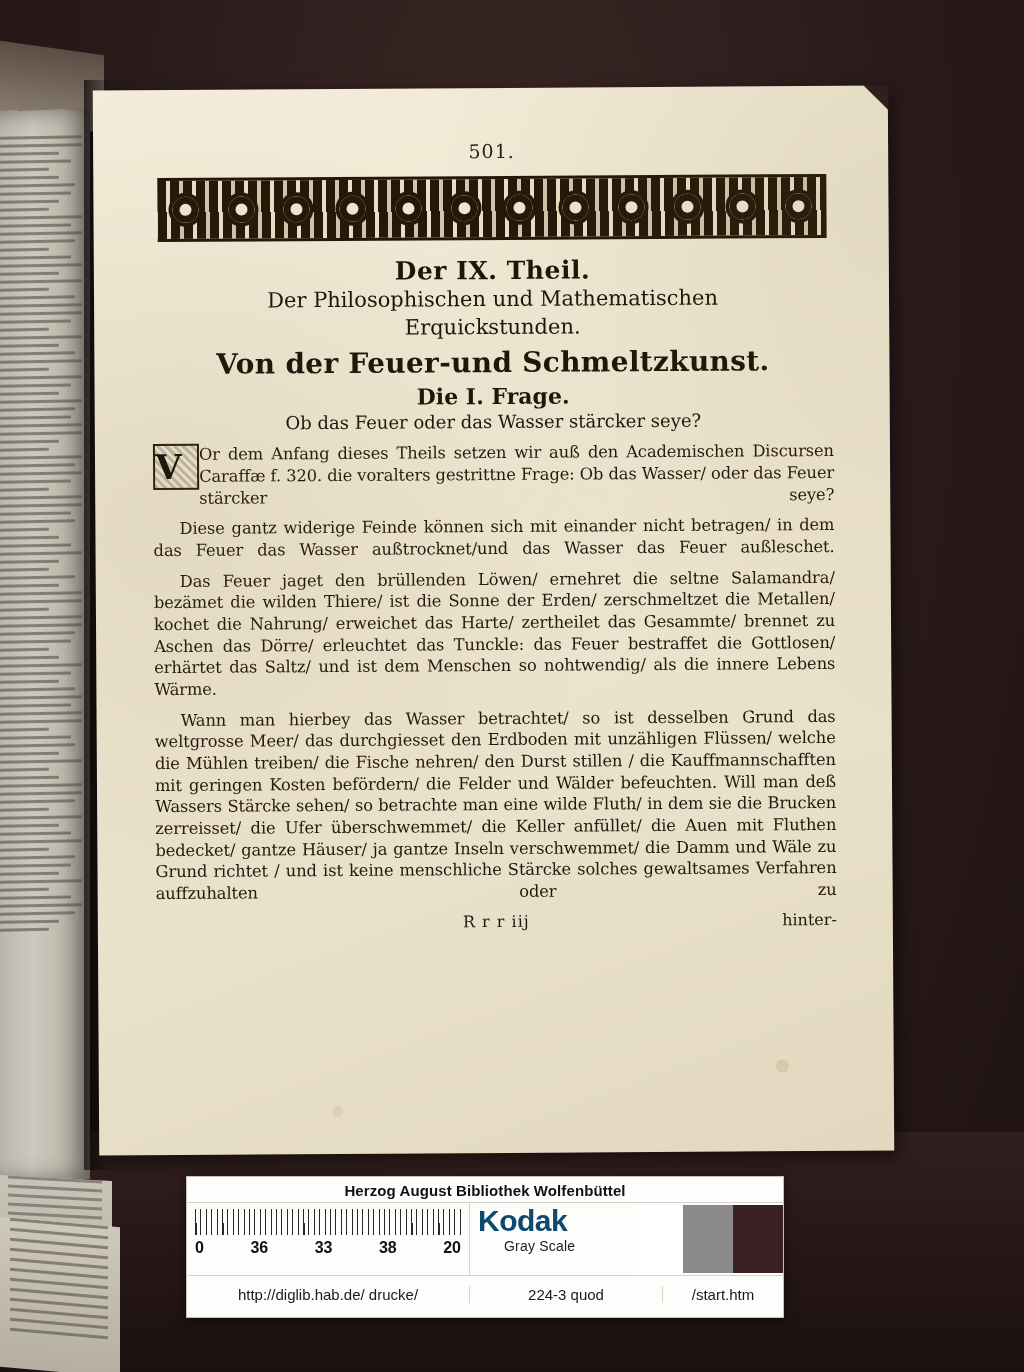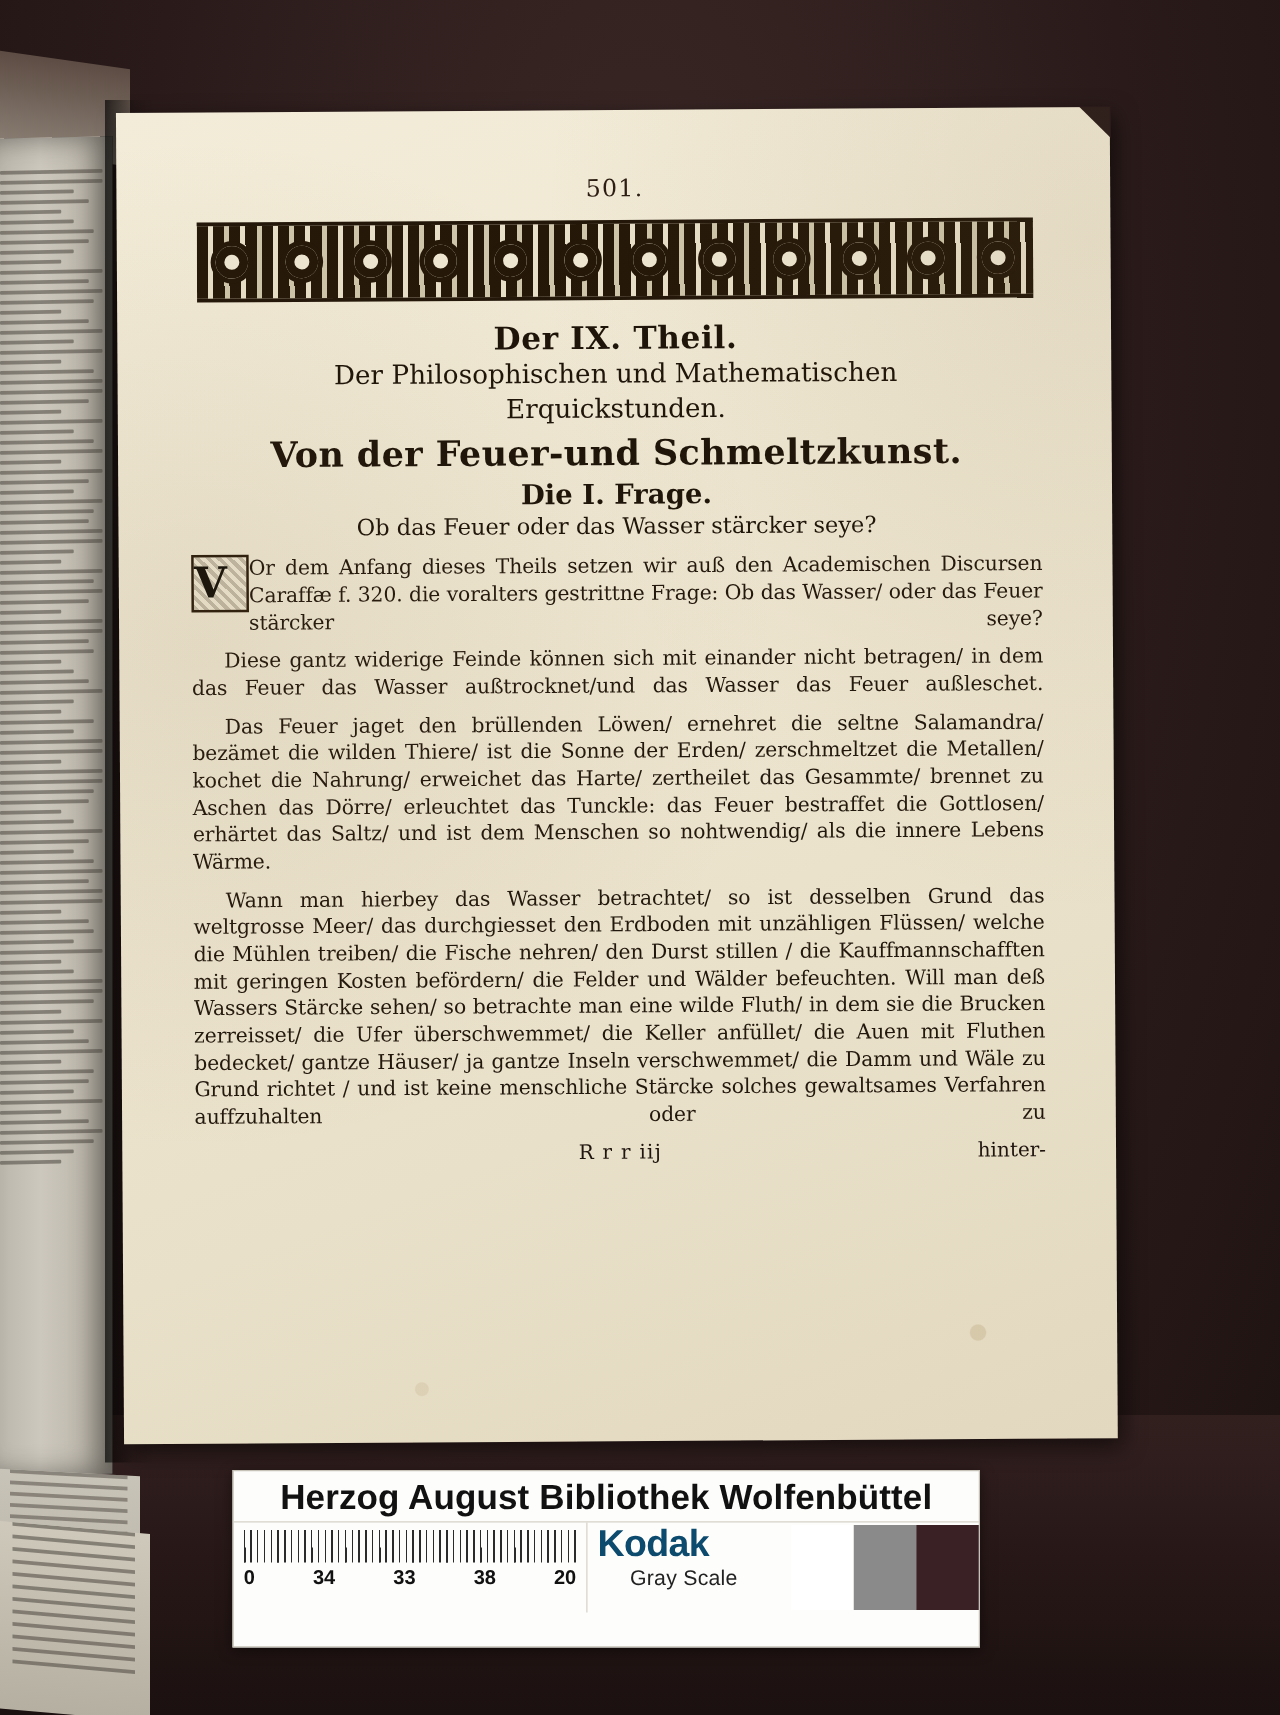--- a/index.html
+++ b/index.html
@@ -241,21 +241,21 @@
     top: 1176px;
     width: 596px;
     height: 140px;
     background: #fdfdfb;
     border: 1px solid #c6c2b8;
     box-shadow: 0 3px 10px rgba(0,0,0,.5);
     font-family: "Liberation Sans", sans-serif;
   }
   .target-title {
     text-align: center;
-    font-size: 28px;
+    font-size: 15px;
     font-weight: bold;
     letter-spacing: .1px;
     padding: 5px 0 3px;
     color: #111;
   }
   .target-mid {
     display: flex;
     height: 72px;
     border-top: 1px solid #d6d2c8;
   }
@@ -295,21 +295,21 @@
     position: relative;
   }
   .kodak-word {
     font-size: 30px;
     font-weight: bold;
     letter-spacing: -.5px;
     padding: 1px 0 0 8px;
     color: #0c4a6e;
   }
   .gray-scale-label {
-    font-size: 17px;
+    font-size: 14px;
     padding-left: 34px;
     color: #222;
     letter-spacing: .2px;
   }
   .patches {
     position: absolute;
     right: 0;
     top: 2px;
     width: 150px;
     height: 68px;
@@ -546,31 +546,36 @@
 </div>
 
 <div class="target-card">
   <div class="target-title">Herzog August Bibliothek Wolfenbüttel</div>
 
   <div class="target-mid">
     <div class="ruler-cell">
       <div class="ruler-ticks"></div>
       <div class="ruler-nums">
         <span>0</span>
-        <span>34</span>
+        <span>36</span>
         <span>33</span>
         <span>38</span>
         <span>20</span>
       </div>
     </div>
 
     <div class="kodak-cell">
       <div class="kodak-word">Kodak</div>
       <div class="gray-scale-label">Gray Scale</div>
       <div class="patches">
         <span style="background:#ffffff"></span>
         <span style="background:#8a8a8a"></span>
         <span style="background:#3a2126"></span>
       </div>
     </div>
   </div>
 
+  <div class="target-bottom">
+    <div class="url-left">http://diglib.hab.de/ drucke/</div>
+    <div class="shelfmark">224-3 quod</div>
+    <div class="url-right">/start.htm</div>
+  </div>
 </div>
 
 </body></html>

